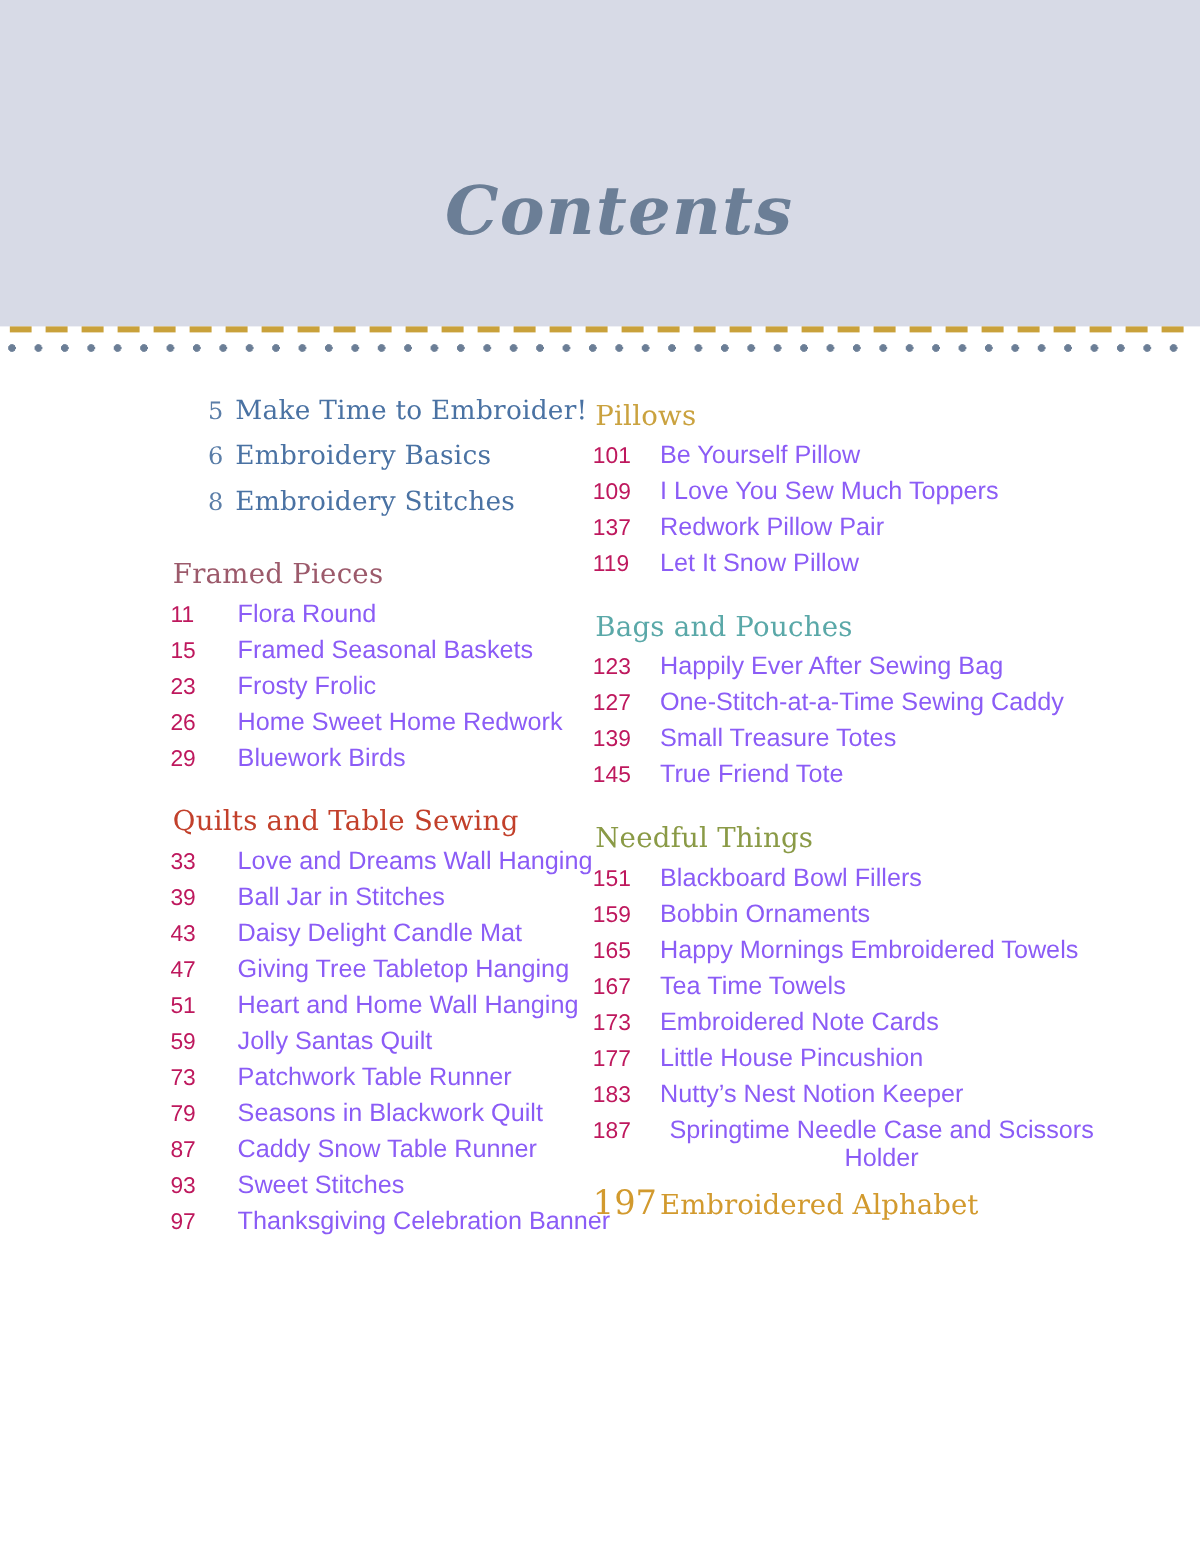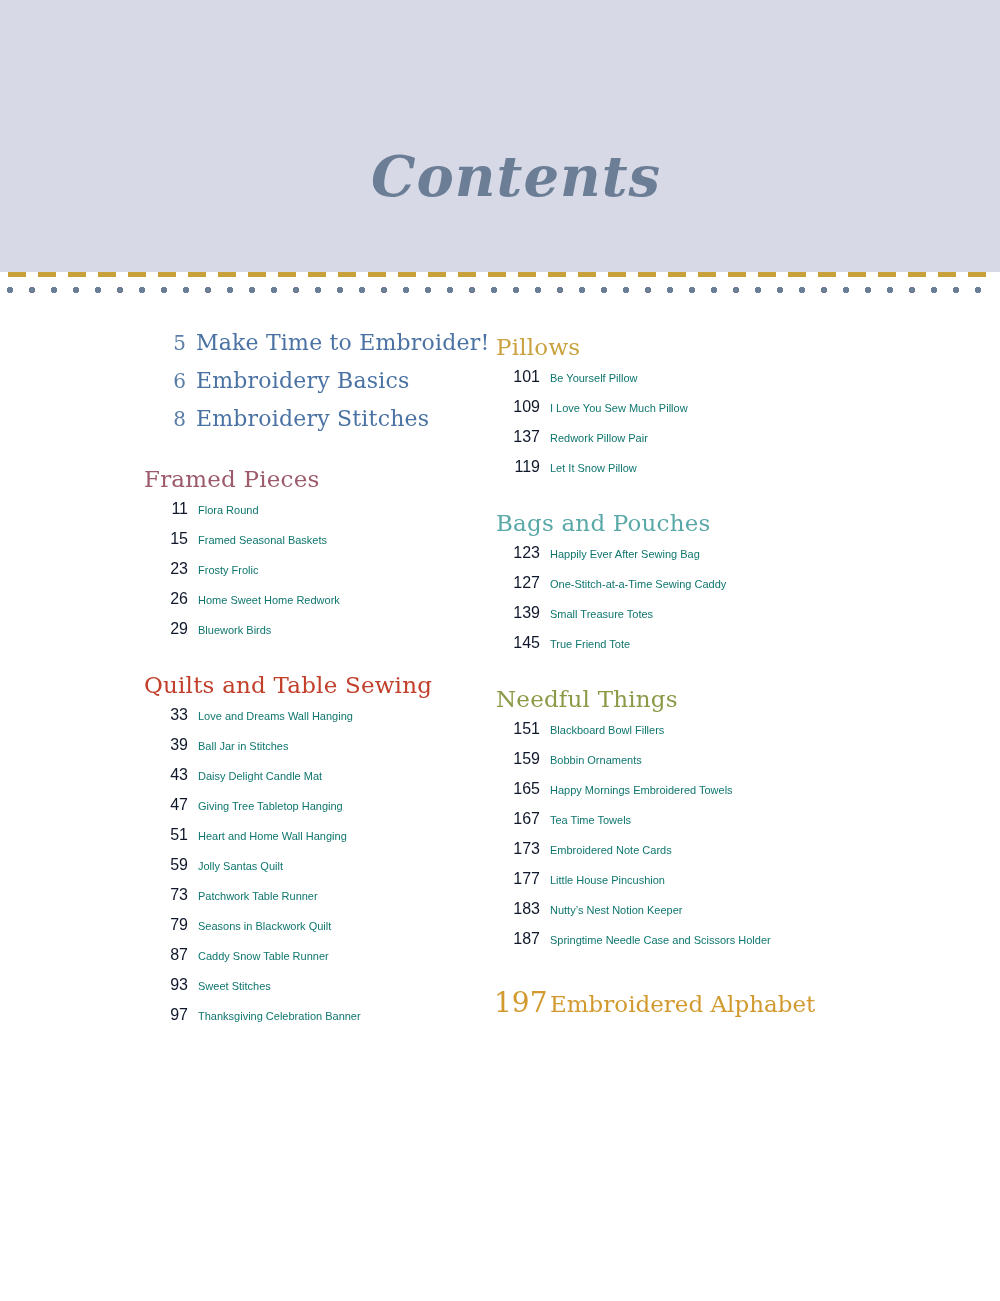--- a/index.html
+++ b/index.html
@@ -112,28 +112,28 @@
   .sh-needful  { color: #8a9a46; }
 
   
   .entry {
     display: flex;
     align-items: baseline;
     height: 30px;
   }
   .entry .num {
     width: 46px;
-    text-align: right;
     padding-right: 10px;
-    font-size: 16px;
-    color: #0f172a;
+    font-size: 19px;
+    color: #be185d;
   }
   .entry .ttl {
-    font-size: 11px;
-    color: #0f766e;
+    font-size: 21px;
+    color: #8b5cf6;
+    text-align: center;
   }
 
   
   .closing-entry {
     display: flex;
     align-items: baseline;
     margin-top: 26px;
   }
   .closing-entry .num {
     width: 46px;
@@ -255,21 +255,21 @@
   <div class="col col-right">
 
     <div class="section-head sh-pillows first" style="margin-top:4px;">Pillows</div>
     <div>
       <div class="entry">
         <span class="num">101</span>
         <span class="ttl">Be Yourself Pillow</span>
       </div>
       <div class="entry">
         <span class="num">109</span>
-        <span class="ttl">I Love You Sew Much Pillow</span>
+        <span class="ttl">I Love You Sew Much Toppers</span>
       </div>
       <div class="entry">
         <span class="num">137</span>
         <span class="ttl">Redwork Pillow Pair</span>
       </div>
       <div class="entry">
         <span class="num">119</span>
         <span class="ttl">Let It Snow Pillow</span>
       </div>
     </div>

